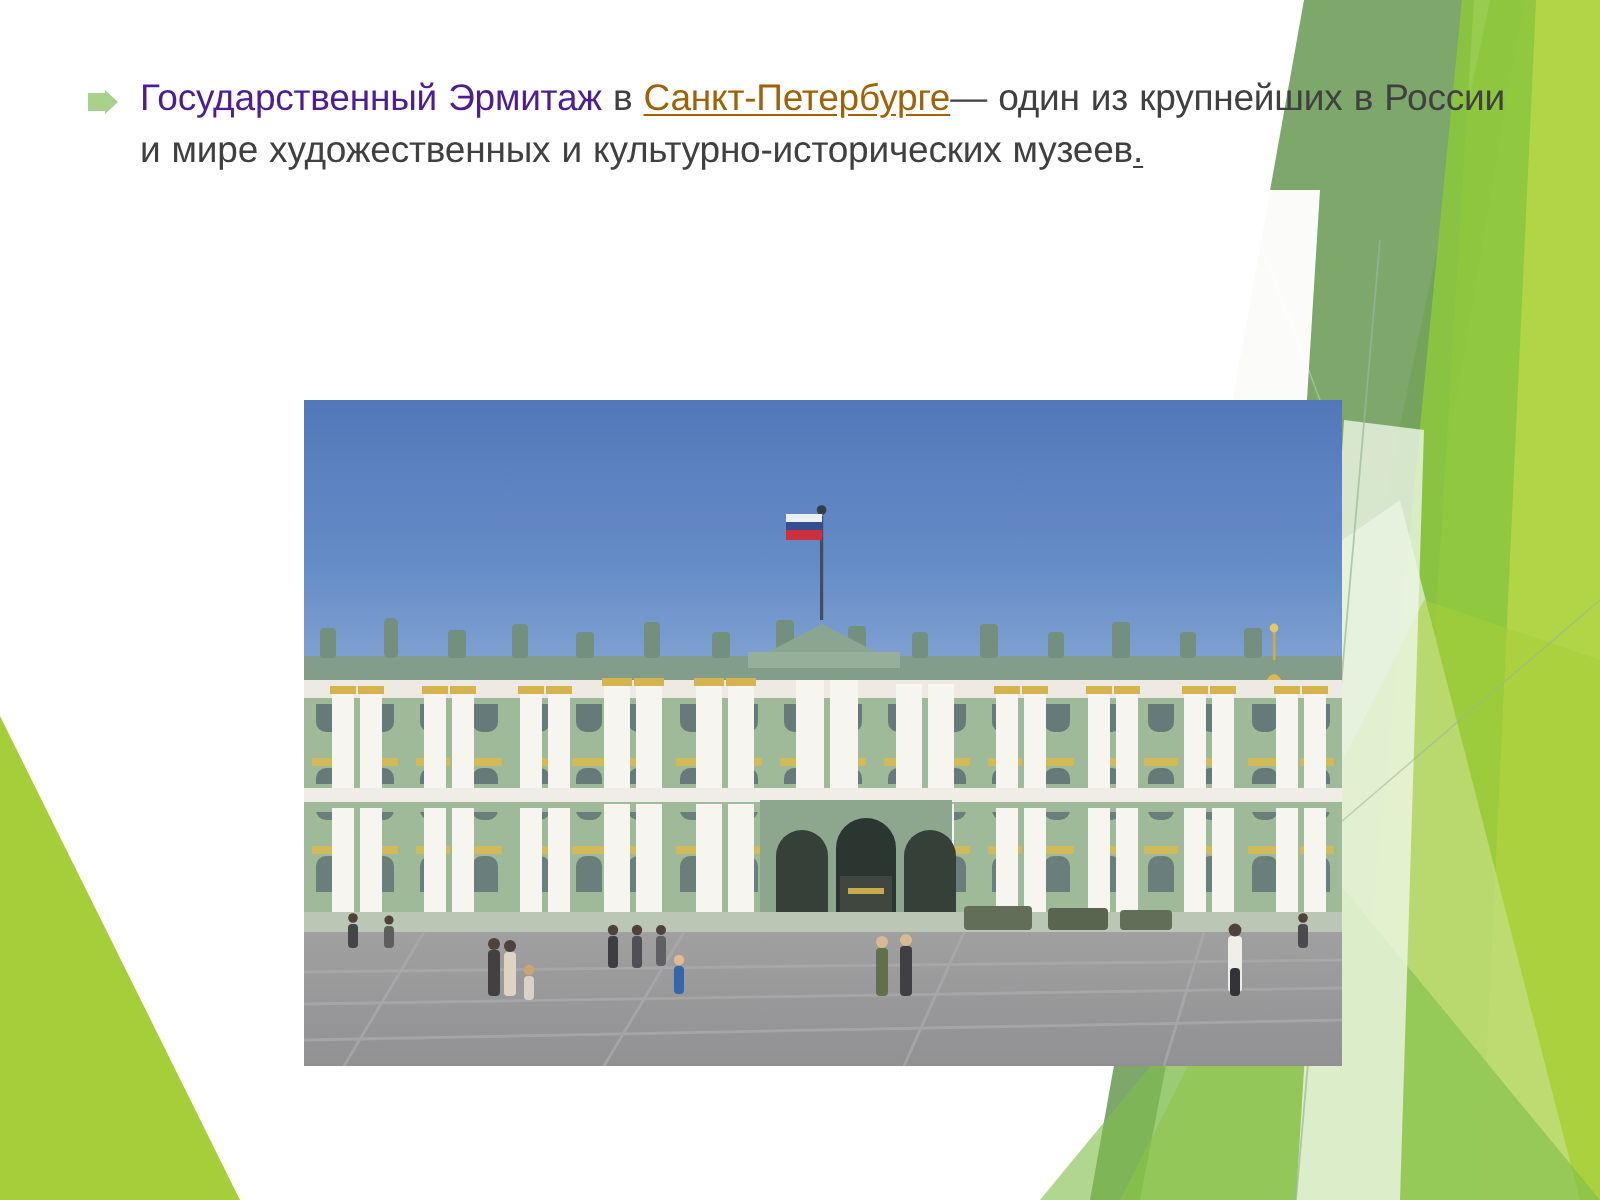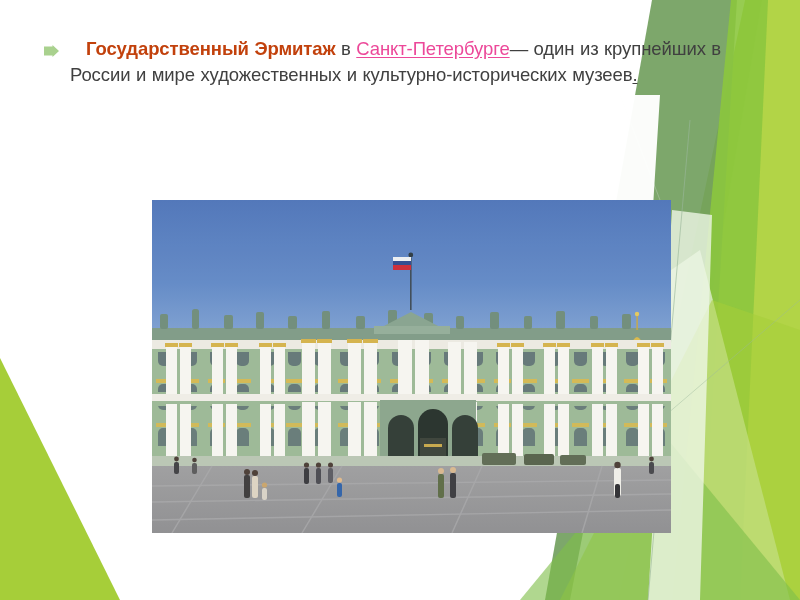--- a/index.html
+++ b/index.html
@@ -52,27 +52,26 @@
   .bullet-text {
     flex: 1 1 auto;
     font-size: 18.5px;
     line-height: 1.42;
     color: #404040;
     letter-spacing: -0.1px;
     word-spacing: 0.5px;
   }
 
   .t-bold {
-    font-weight: bold;
-    color: #c2410c;
-    margin-left: 16px;
+    font-weight: normal;
+    color: #4c1d95;
   }
 
   .t-link {
-    color: #ec4899;
+    color: #a16207;
     text-decoration: underline;
     text-underline-offset: 2px;
   }
 
   .t-dotlink {
     color: #404040;
     text-decoration: underline;
     text-underline-offset: 2px;
   }
 

